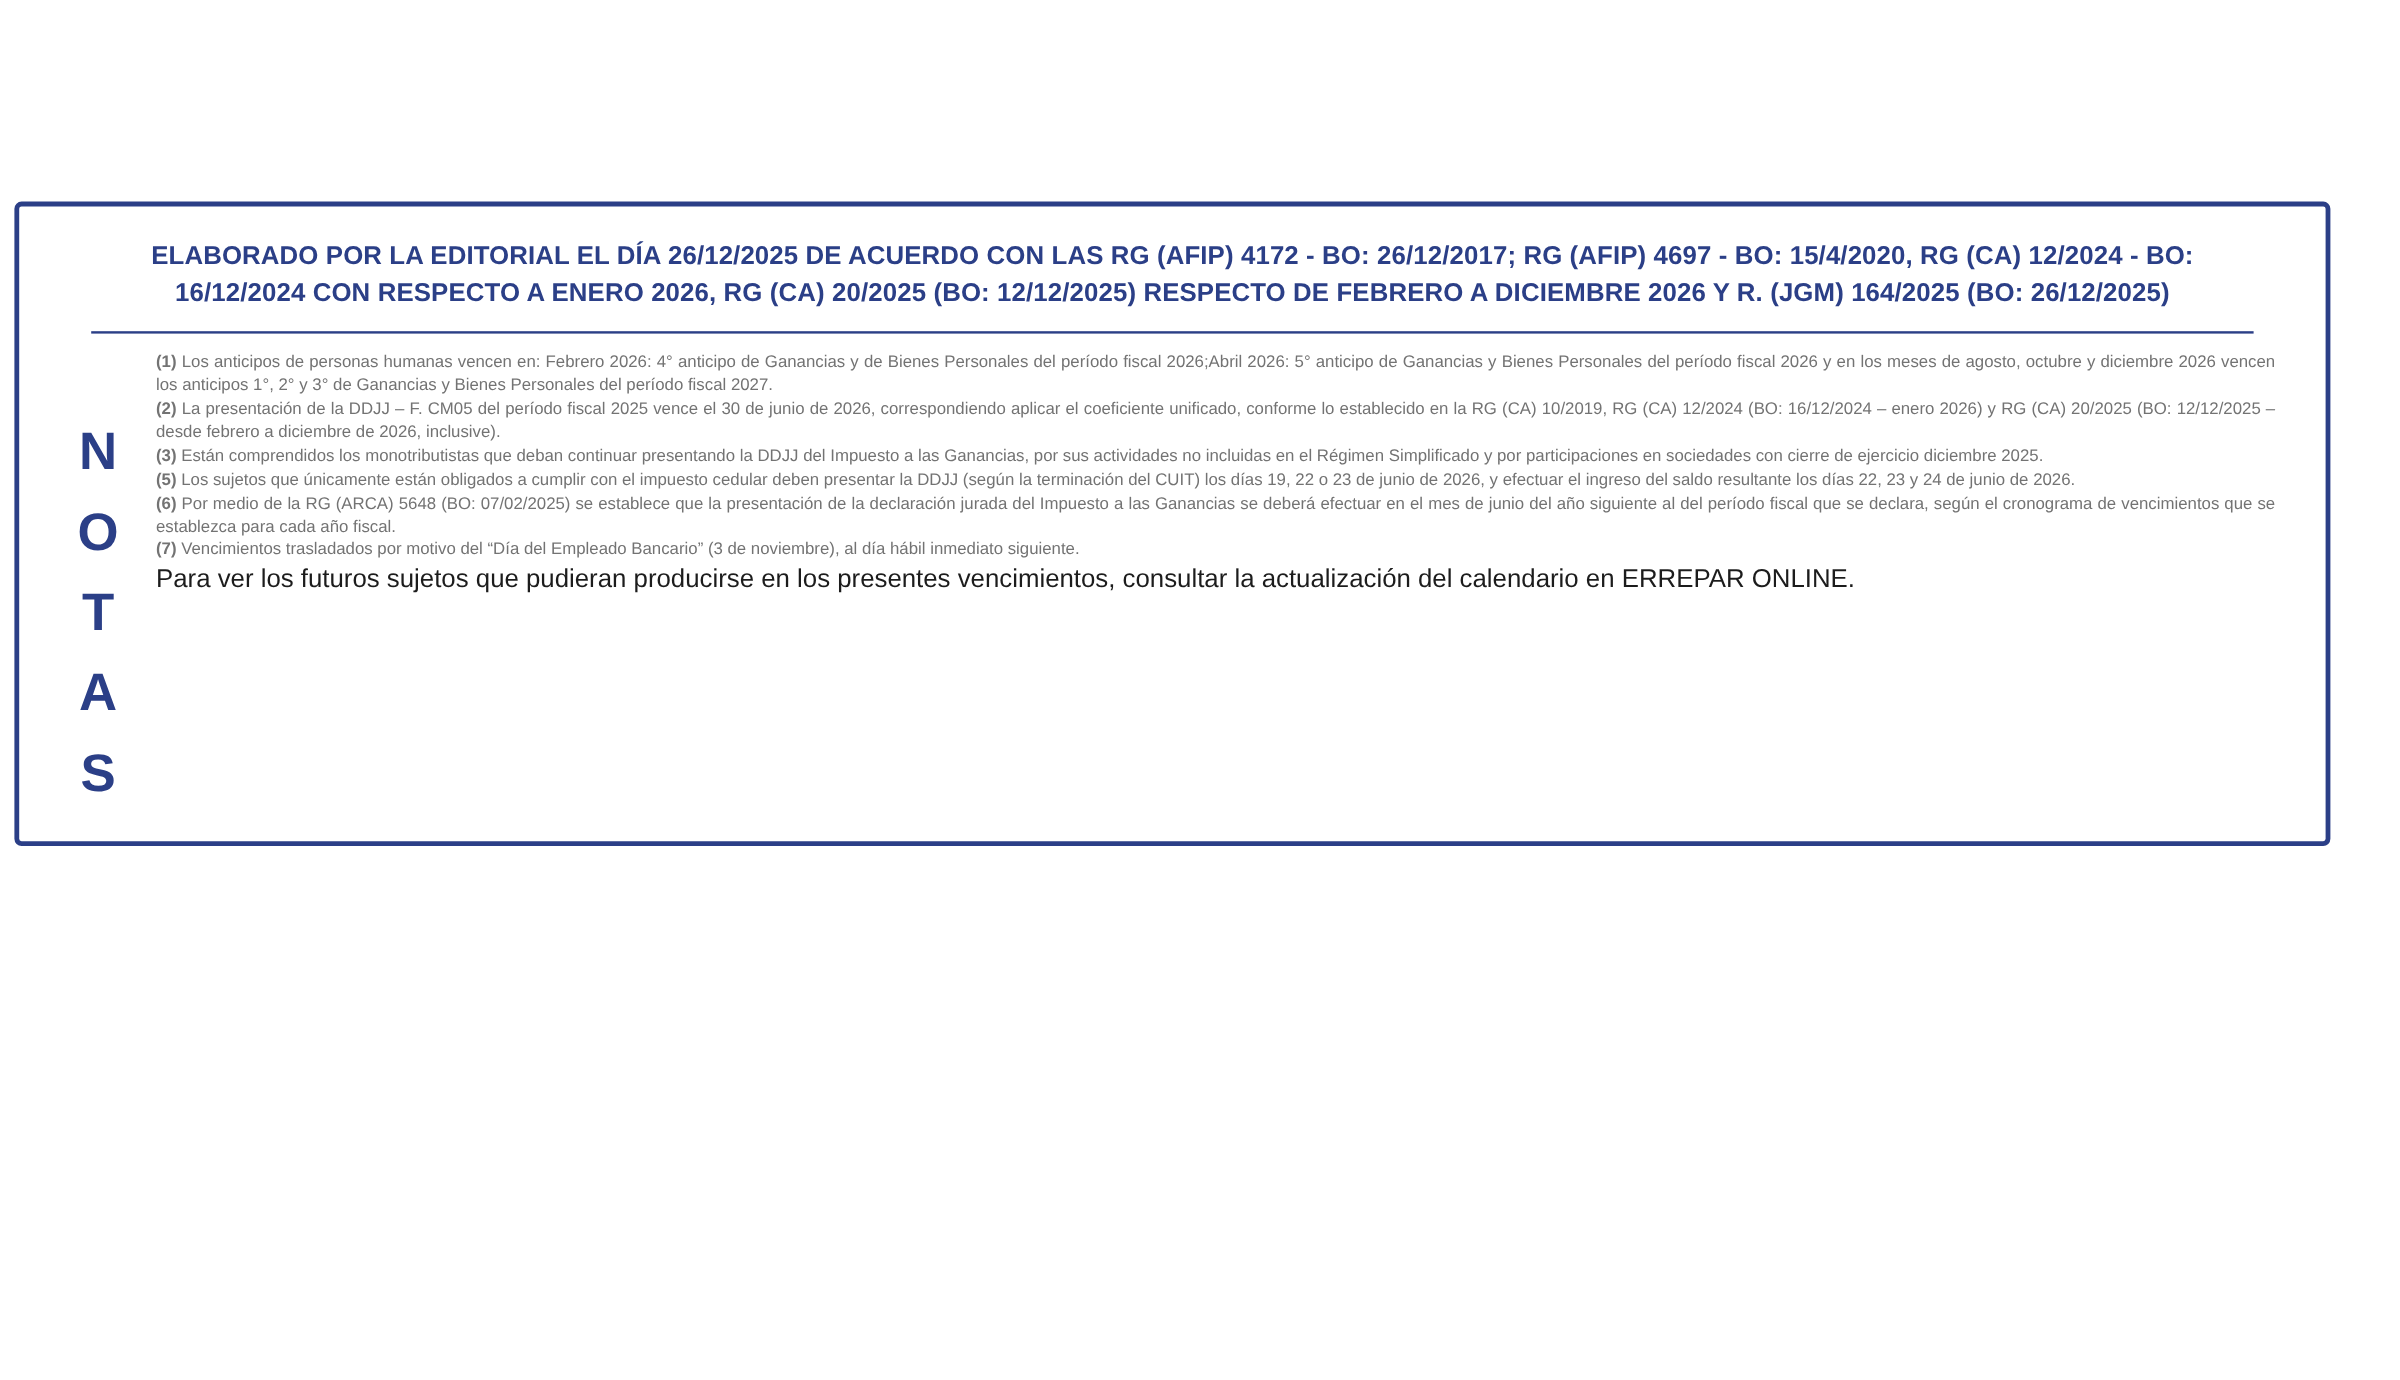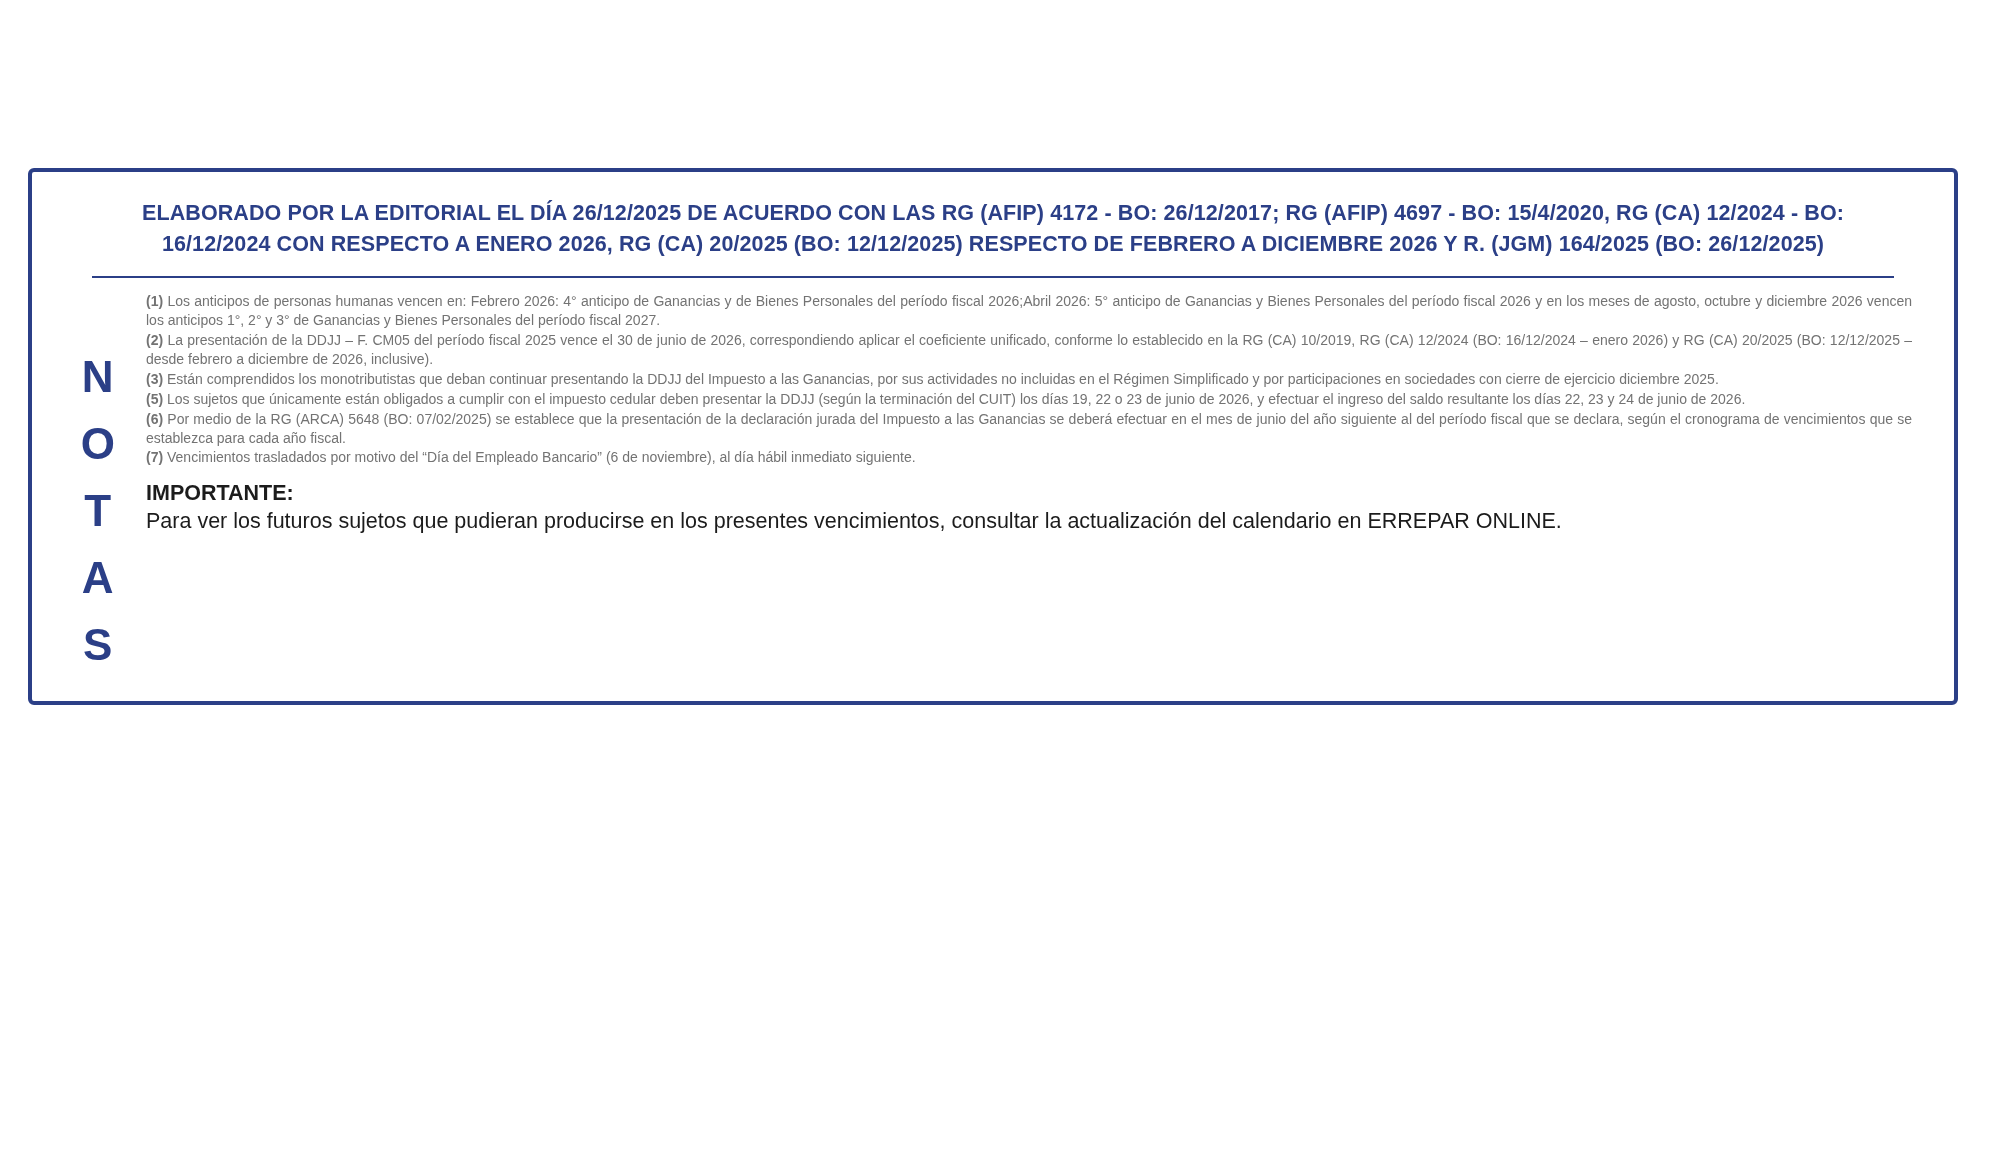--- a/index.html
+++ b/index.html
@@ -16,21 +16,21 @@
   }
 
   .page {
     position: relative;
     width: 2000px;
     height: 1150px;
   }
 
   .notes-box {
     position: absolute;
-    left: 28px;
+    left: 12px;
     top: 168px;
     width: 1930px;
     box-sizing: border-box;
     border: 4px solid #2b3f87;
     border-radius: 6px;
     background: #ffffff;
     padding: 14px 18px 22px 18px;
   }
 
   .header-title {
@@ -145,23 +145,22 @@
           <span>Los sujetos que únicamente están obligados a cumplir con el impuesto cedular deben presentar la DDJJ (según la terminación del CUIT) los días 19, 22 o 23 de junio de 2026, y efectuar el ingreso del saldo resultante los días 22, 23 y 24 de junio de 2026.</span>
         </p>
 
         <p class="note">
           <span class="num">(6)</span>
           <span>Por medio de la RG (ARCA) 5648 (BO: 07/02/2025) se establece que la presentación de la declaración jurada del Impuesto a las Ganancias se deberá efectuar en el mes de junio del año siguiente al del período fiscal que se declara, según el cronograma de vencimientos que se establezca para cada año fiscal.</span>
         </p>
 
         <p class="note">
           <span class="num">(7)</span>
-          <span>Vencimientos trasladados por motivo del “Día del Empleado Bancario” (6 de noviembre), al día hábil inmediato siguiente.</span>
+          <span>Vencimientos trasladados por motivo del “Día del Empleado Bancario” (3 de noviembre), al día hábil inmediato siguiente.</span>
         </p>
 
-        <p class="important-label">IMPORTANTE:</p>
 
         <p class="important-text">Para ver los futuros sujetos que pudieran producirse en los presentes vencimientos, consultar la actualización del calendario en ERREPAR ONLINE.</p>
 
       </div>
     </div>
   </div>
 </div>
 
 </body></html>

